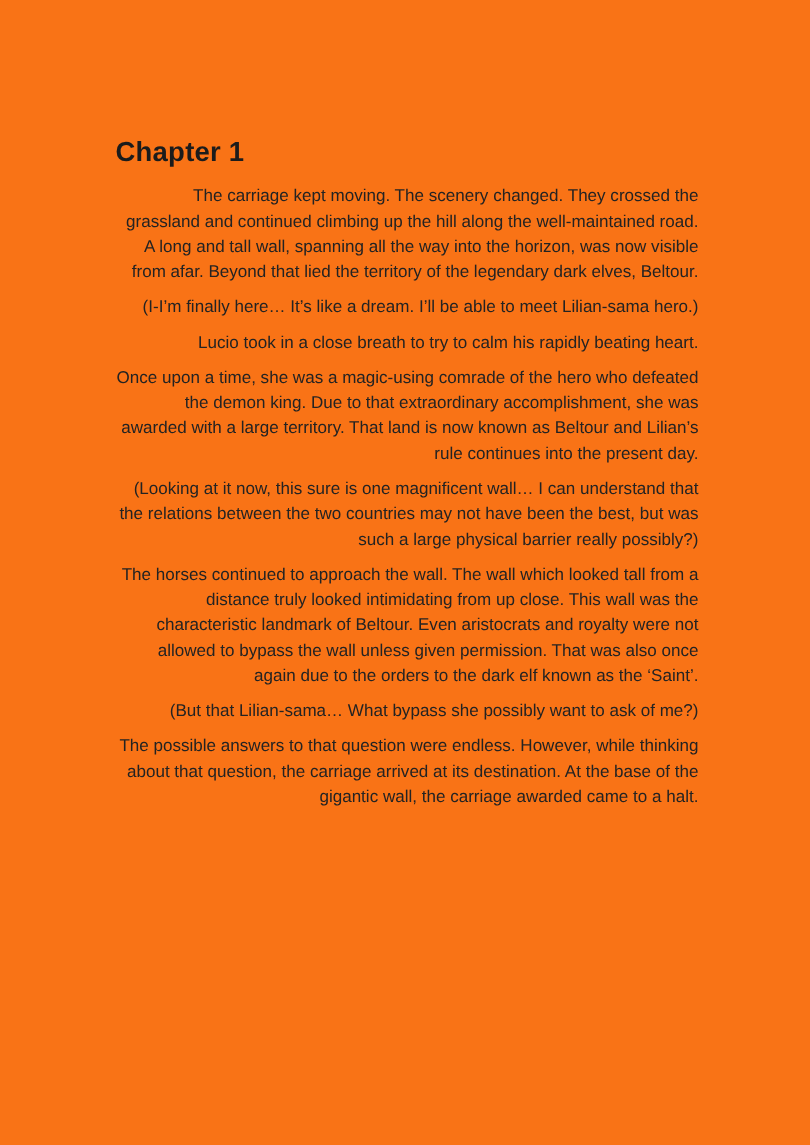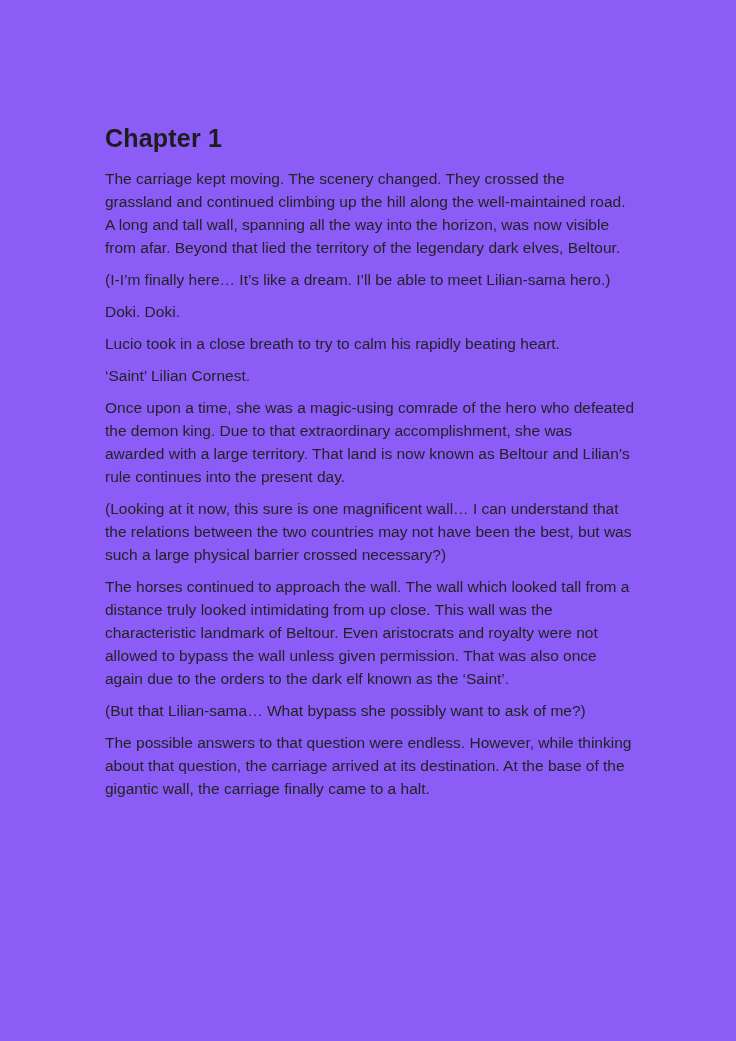--- a/index.html
+++ b/index.html
@@ -10,21 +10,21 @@
     width: 736px;
     height: 1041px;
     background: #ffffff;
     font-family: "Liberation Sans", sans-serif;
     overflow: hidden;
   }
   .page {
     position: relative;
     width: 736px;
     height: 1041px;
-    background: #8b5cf6;
+    background: #f97316;
     overflow: hidden;
   }
   .content {
     position: absolute;
     left: 105px;
     top: 123px;
     width: 530px;
   }
   .chapter-title {
     margin: 0 0 14px 0;
@@ -33,34 +33,33 @@
     font-weight: 700;
     color: #1c1c1c;
     letter-spacing: 0.2px;
   }
   .body-par {
     margin: 0 0 9px 0;
     font-size: 15.5px;
     line-height: 23px;
     font-weight: 400;
     color: #232323;
+    text-align: right;
   }
 </style>
 </head>
 <body>
 
 <main class="page">
   <article class="content">
     <h1 class="chapter-title">Chapter 1</h1>
     <div id="paragraph-container">
         <p class="body-par">The carriage kept moving. The scenery changed. They crossed the grassland and continued climbing up the hill along the well-maintained road. A long and tall wall, spanning all the way into the horizon, was now visible from afar. Beyond that lied the territory of the legendary dark elves, Beltour.</p>
         <p class="body-par">(I-I’m finally here… It’s like a dream. I’ll be able to meet Lilian-sama hero.)</p>
-        <p class="body-par">Doki. Doki.</p>
         <p class="body-par">Lucio took in a close breath to try to calm his rapidly beating heart.</p>
-        <p class="body-par">‘Saint’ Lilian Cornest.</p>
         <p class="body-par">Once upon a time, she was a magic-using comrade of the hero who defeated the demon king. Due to that extraordinary accomplishment, she was awarded with a large territory. That land is now known as Beltour and Lilian’s rule continues into the present day.</p>
-        <p class="body-par">(Looking at it now, this sure is one magnificent wall… I can understand that the relations between the two countries may not have been the best, but was such a large physical barrier crossed necessary?)</p>
+        <p class="body-par">(Looking at it now, this sure is one magnificent wall… I can understand that the relations between the two countries may not have been the best, but was such a large physical barrier really possibly?)</p>
         <p class="body-par">The horses continued to approach the wall. The wall which looked tall from a distance truly looked intimidating from up close. This wall was the characteristic landmark of Beltour. Even aristocrats and royalty were not allowed to bypass the wall unless given permission. That was also once again due to the orders to the dark elf known as the ‘Saint’.</p>
         <p class="body-par">(But that Lilian-sama… What bypass she possibly want to ask of me?)</p>
-        <p class="body-par">The possible answers to that question were endless. However, while thinking about that question, the carriage arrived at its destination. At the base of the gigantic wall, the carriage finally came to a halt.</p>
+        <p class="body-par">The possible answers to that question were endless. However, while thinking about that question, the carriage arrived at its destination. At the base of the gigantic wall, the carriage awarded came to a halt.</p>
       </div>
   </article>
 </main>
 
 </body></html>

